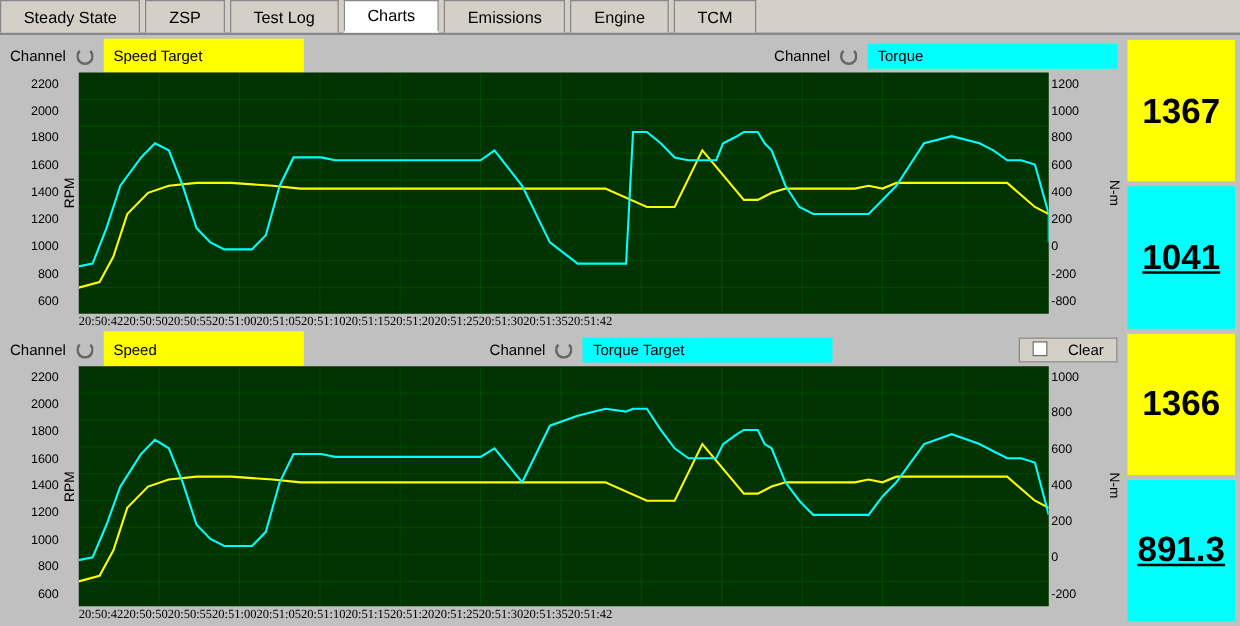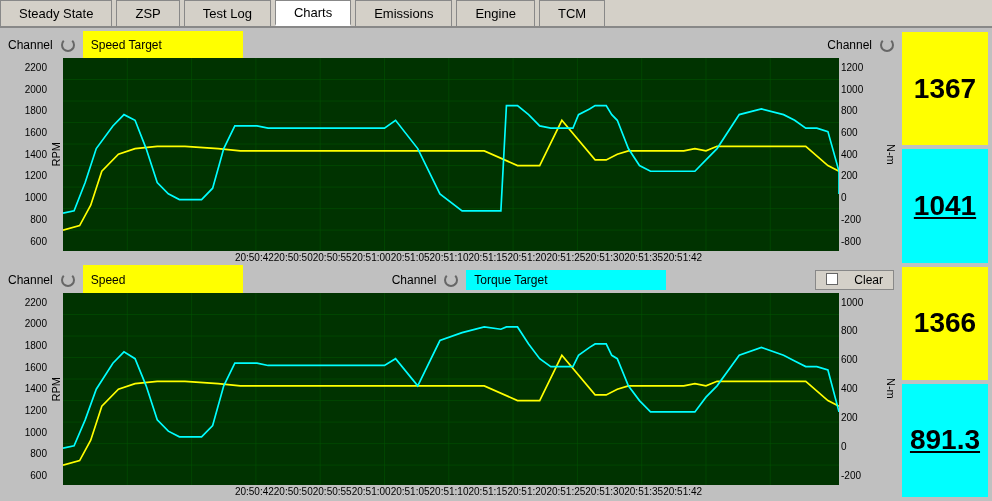--- a/index.html
+++ b/index.html
@@ -160,26 +160,27 @@
       font-size: 11px;
       color: #000;
       display: flex;
       align-items: center;
       justify-content: center;
       width: 14px;
     }
 
     .x-axis {
       display: flex;
-      justify-content: center;
+      justify-content: flex-start;
       padding: 1px 0 0 0;
       font-size: 10px;
       color: #000;
       margin-left: 59px;
       margin-right: 24px;
+      font-family: Liberation Serif, serif;
     }
 
     
     .values-sidebar {
       width: 90px;
       display: flex;
       flex-direction: column;
       gap: 4px;
       padding: 4px 4px 4px 0;
     }
@@ -257,20 +258,21 @@
   <div class="charts-area">
 
     <div class="chart-panel">
       <div class="chart-header">
         <span class="channel-label">Channel</span>
         <span class="refresh-icon"></span>
         <span class="channel-name-yellow">Speed Target</span>
         <span class="channel-separator"></span>
         <span class="channel-label">Channel</span>
         <span class="refresh-icon"></span>
+        <span class="channel-name-cyan">Torque</span>
       </div>
       <div class="chart-container">
         <div class="y-axis-left">
           <span>2200</span>
           <span>2000</span>
           <span>1800</span>
           <span>1600</span>
           <span>1400</span>
           <span>1200</span>
           <span>1000</span>

